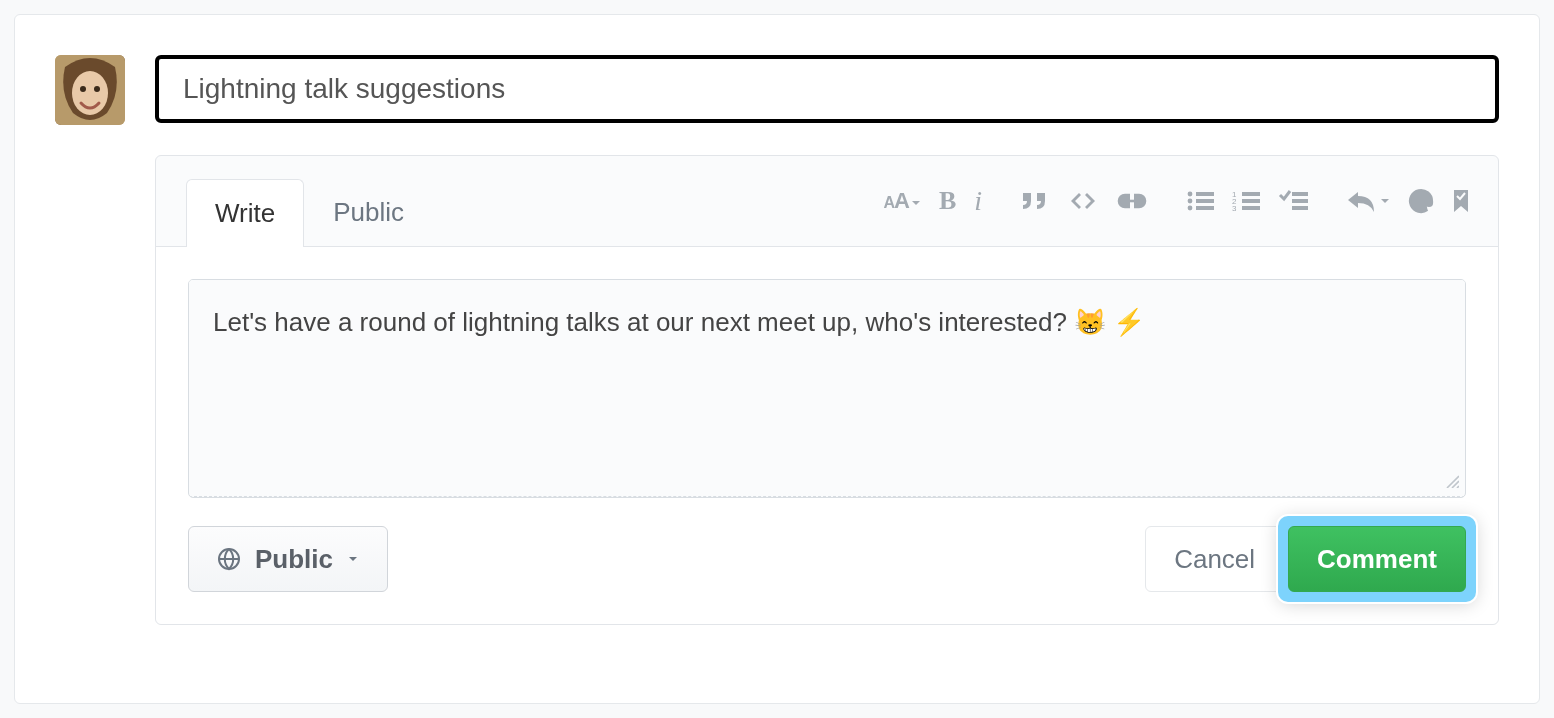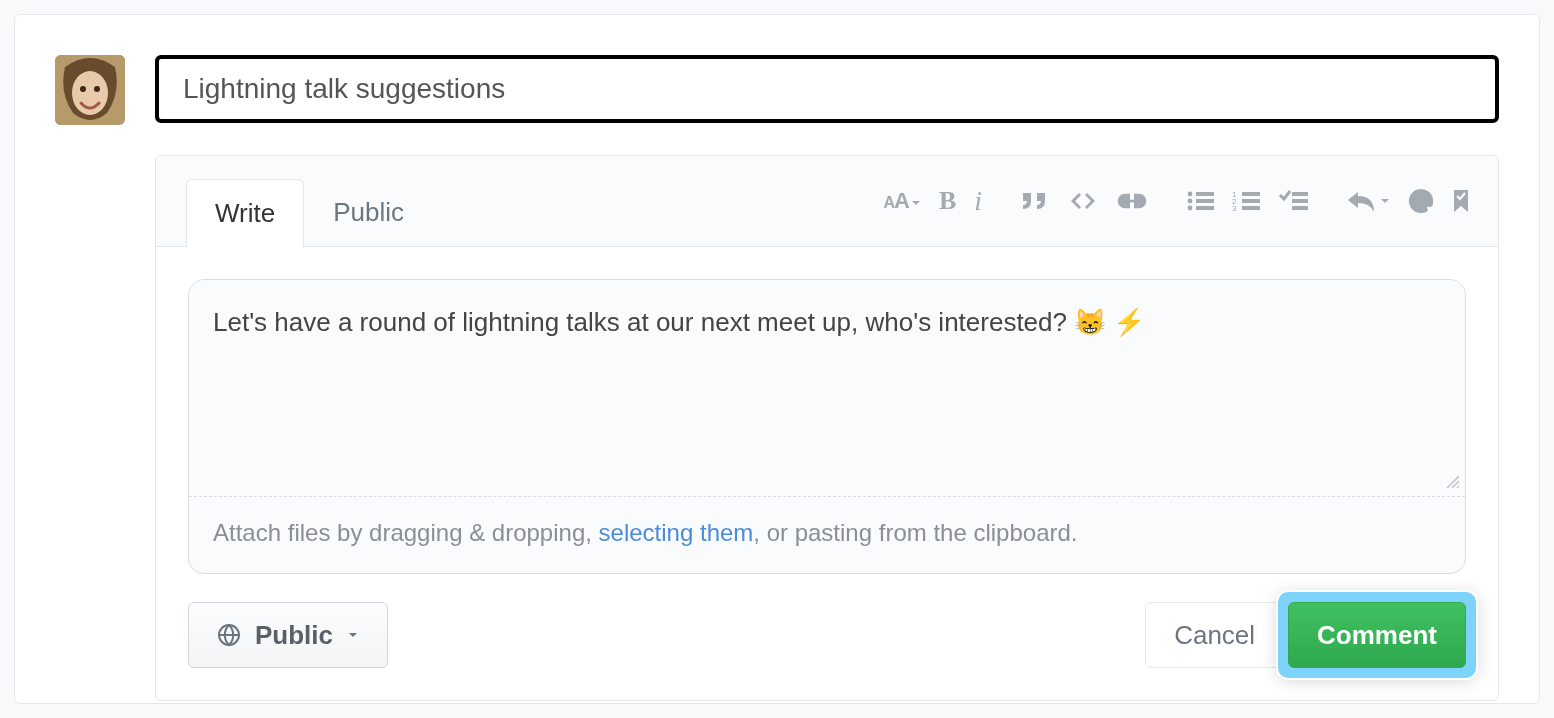--- a/index.html
+++ b/index.html
@@ -108,21 +108,21 @@
   .aa .sm { font-size: 16px; }
   .caret-sm { margin-left: 2px; display:inline-block; }
 
   .editor-body {
     background: #fff;
     border-top: 1px solid #e2e5e9;
     padding: 32px 32px 0 32px;
   }
   .textarea-wrap {
     border: 1px solid #d8dde2;
-    border-radius: 16px;
+    border-radius: 5px;
     background: #fafbfc;
     overflow: hidden;
   }
   .textarea {
     width: 100%;
     height: 190px;
     border: none;
     background: #fafbfc;
     resize: none;
     padding: 24px 24px;
@@ -311,23 +311,20 @@
         </div>
       </div>
 
       <div class="editor-body">
         <div class="textarea-wrap">
           <textarea class="textarea" style="">Let's have a round of lightning talks at our next meet up, who's interested? 😸 ⚡</textarea>
           <div class="resize-grip">
             <svg width="14" height="14" viewBox="0 0 14 14">
                 <path d="M2 14 L14 2 M7 14 L14 7 M12 14 L14 12" stroke="currentColor" stroke-width="1.6"></path>
               </svg>
-          </div>
-          <div class="attach-row">
-            <span>Attach files by dragging &amp; dropping, </span><span class="link">selecting them</span><span>, or pasting from the clipboard.</span>
           </div>
         </div>
       </div>
 
       <div class="footer">
         <button class="btn">
           <span class="globe">
             <svg width="24" height="24" viewBox="0 0 24 24" fill="none" stroke="#6b7580" stroke-width="2">
                 <circle cx="12" cy="12" r="10"></circle>
                 <path d="M2 12 h20 M12 2 a14 14 0 0 1 0 20 a14 14 0 0 1 0 -20"></path>

